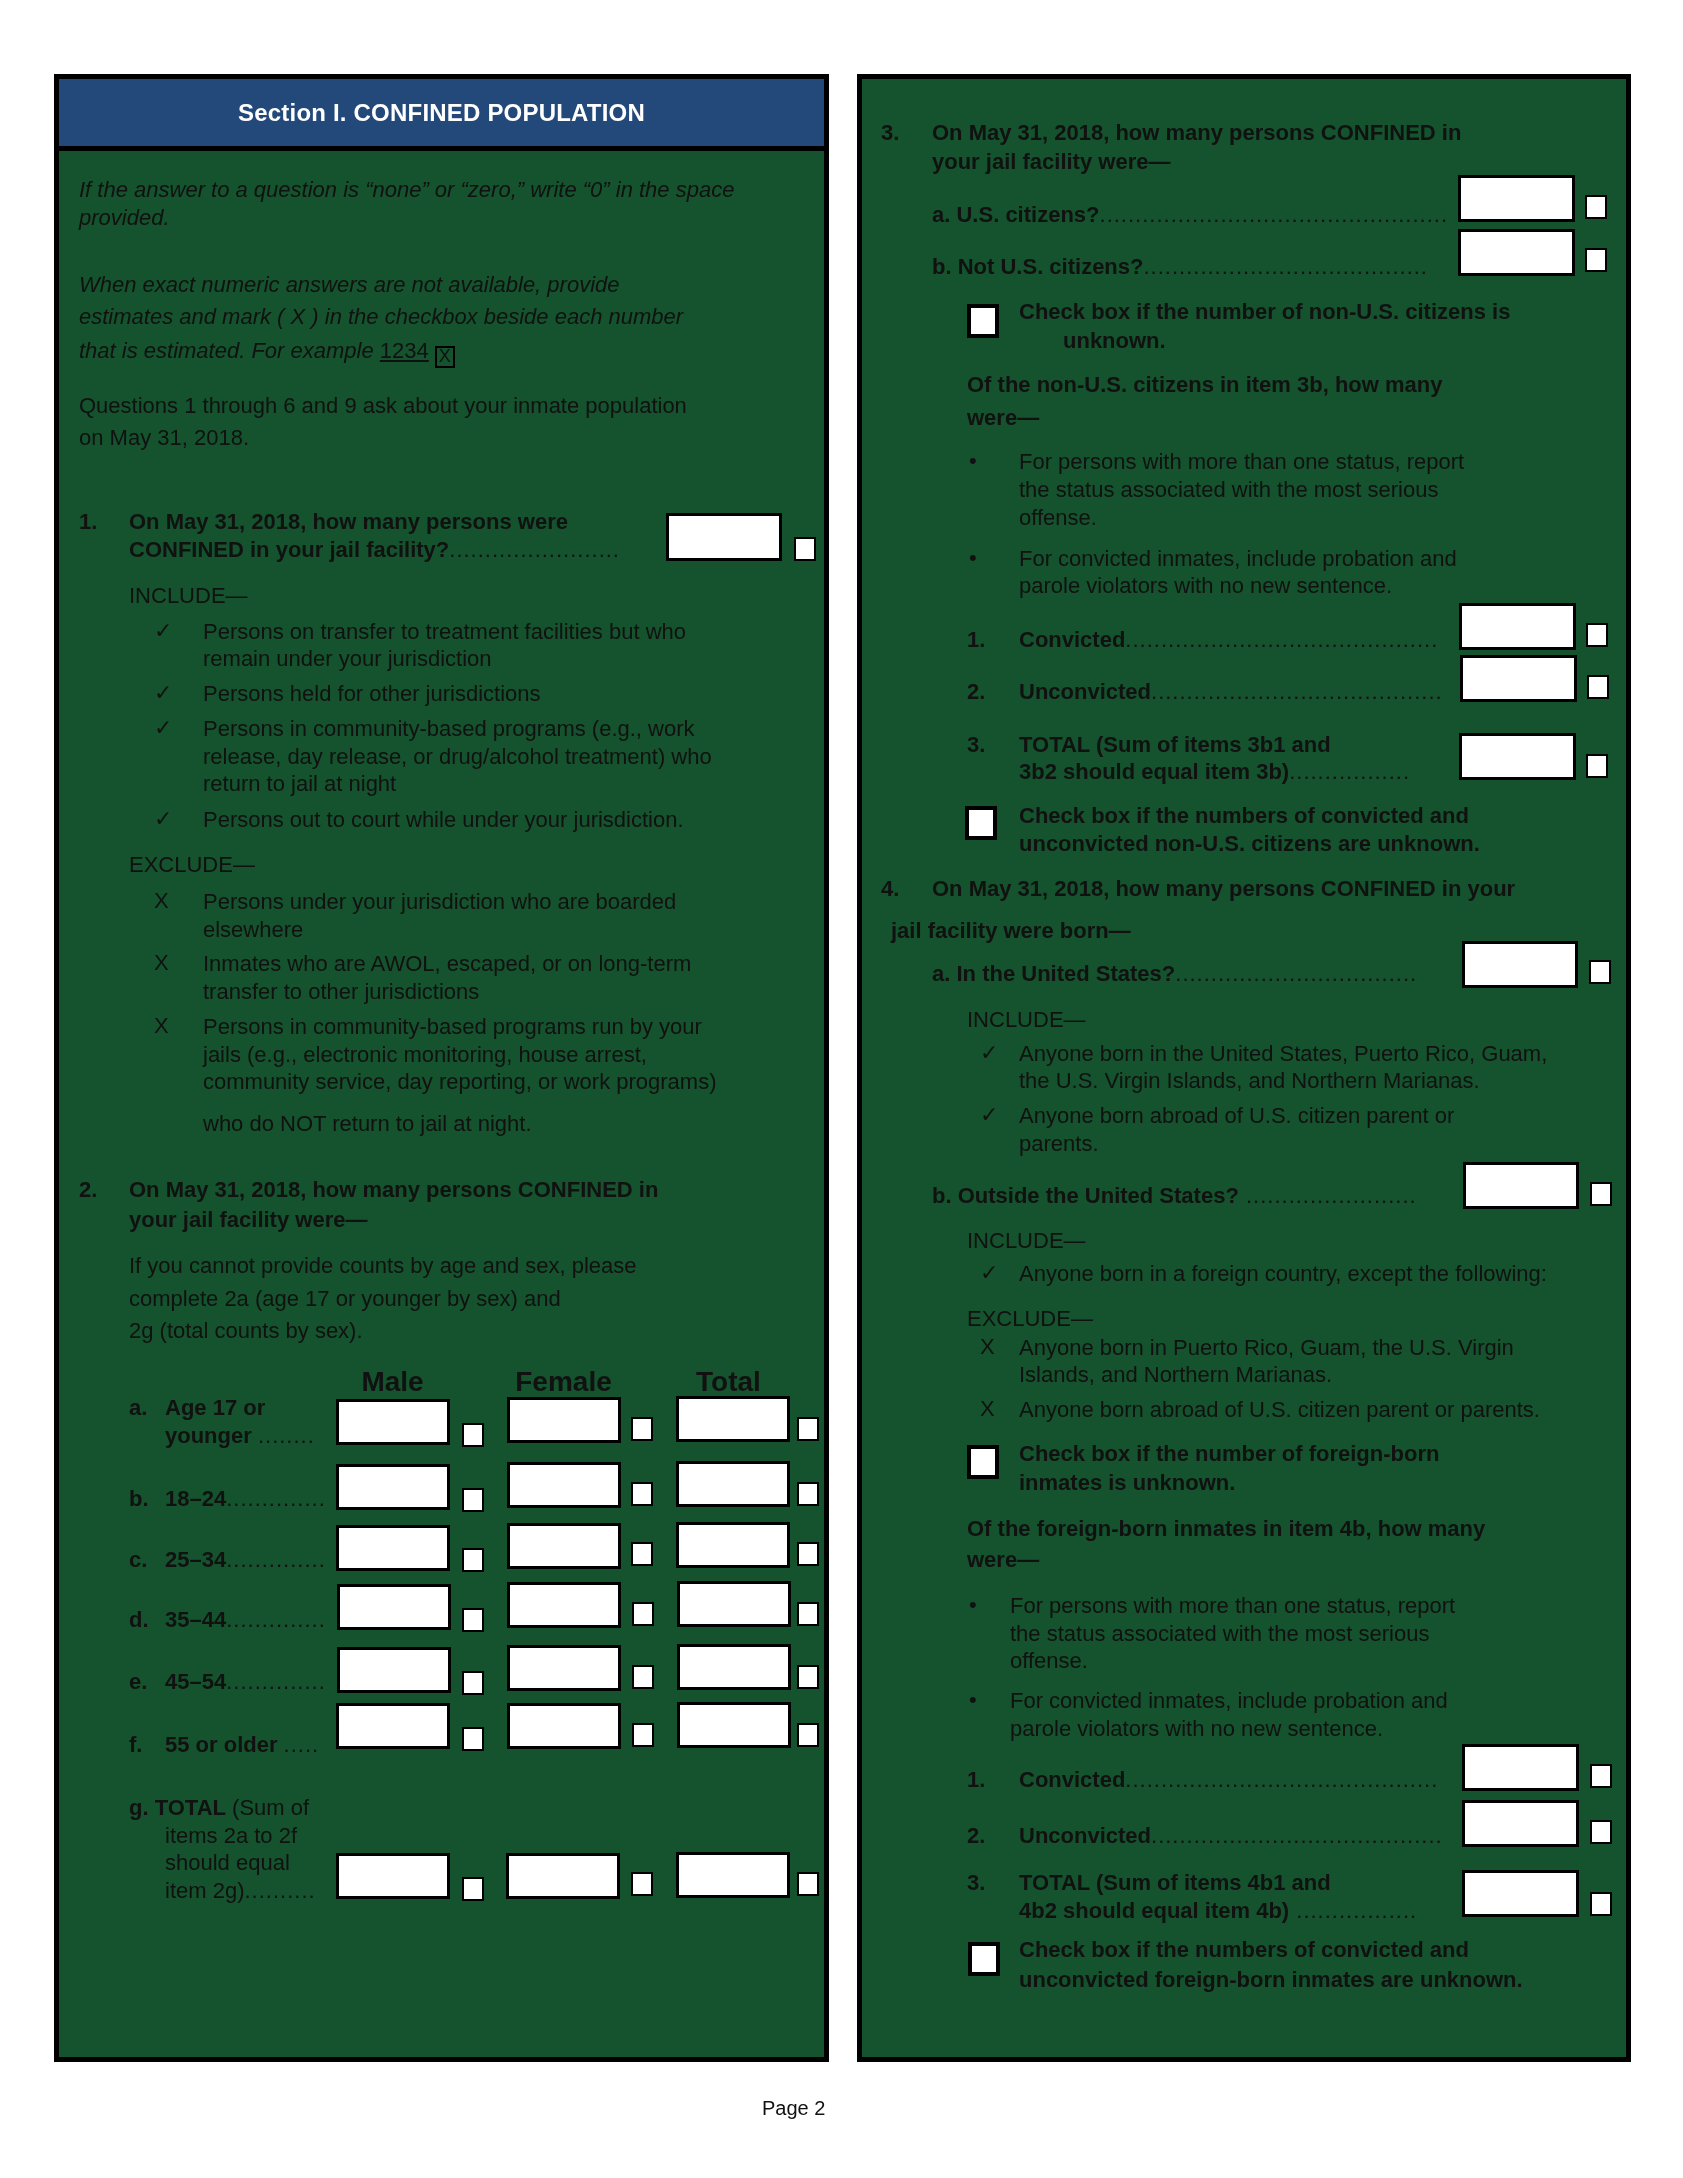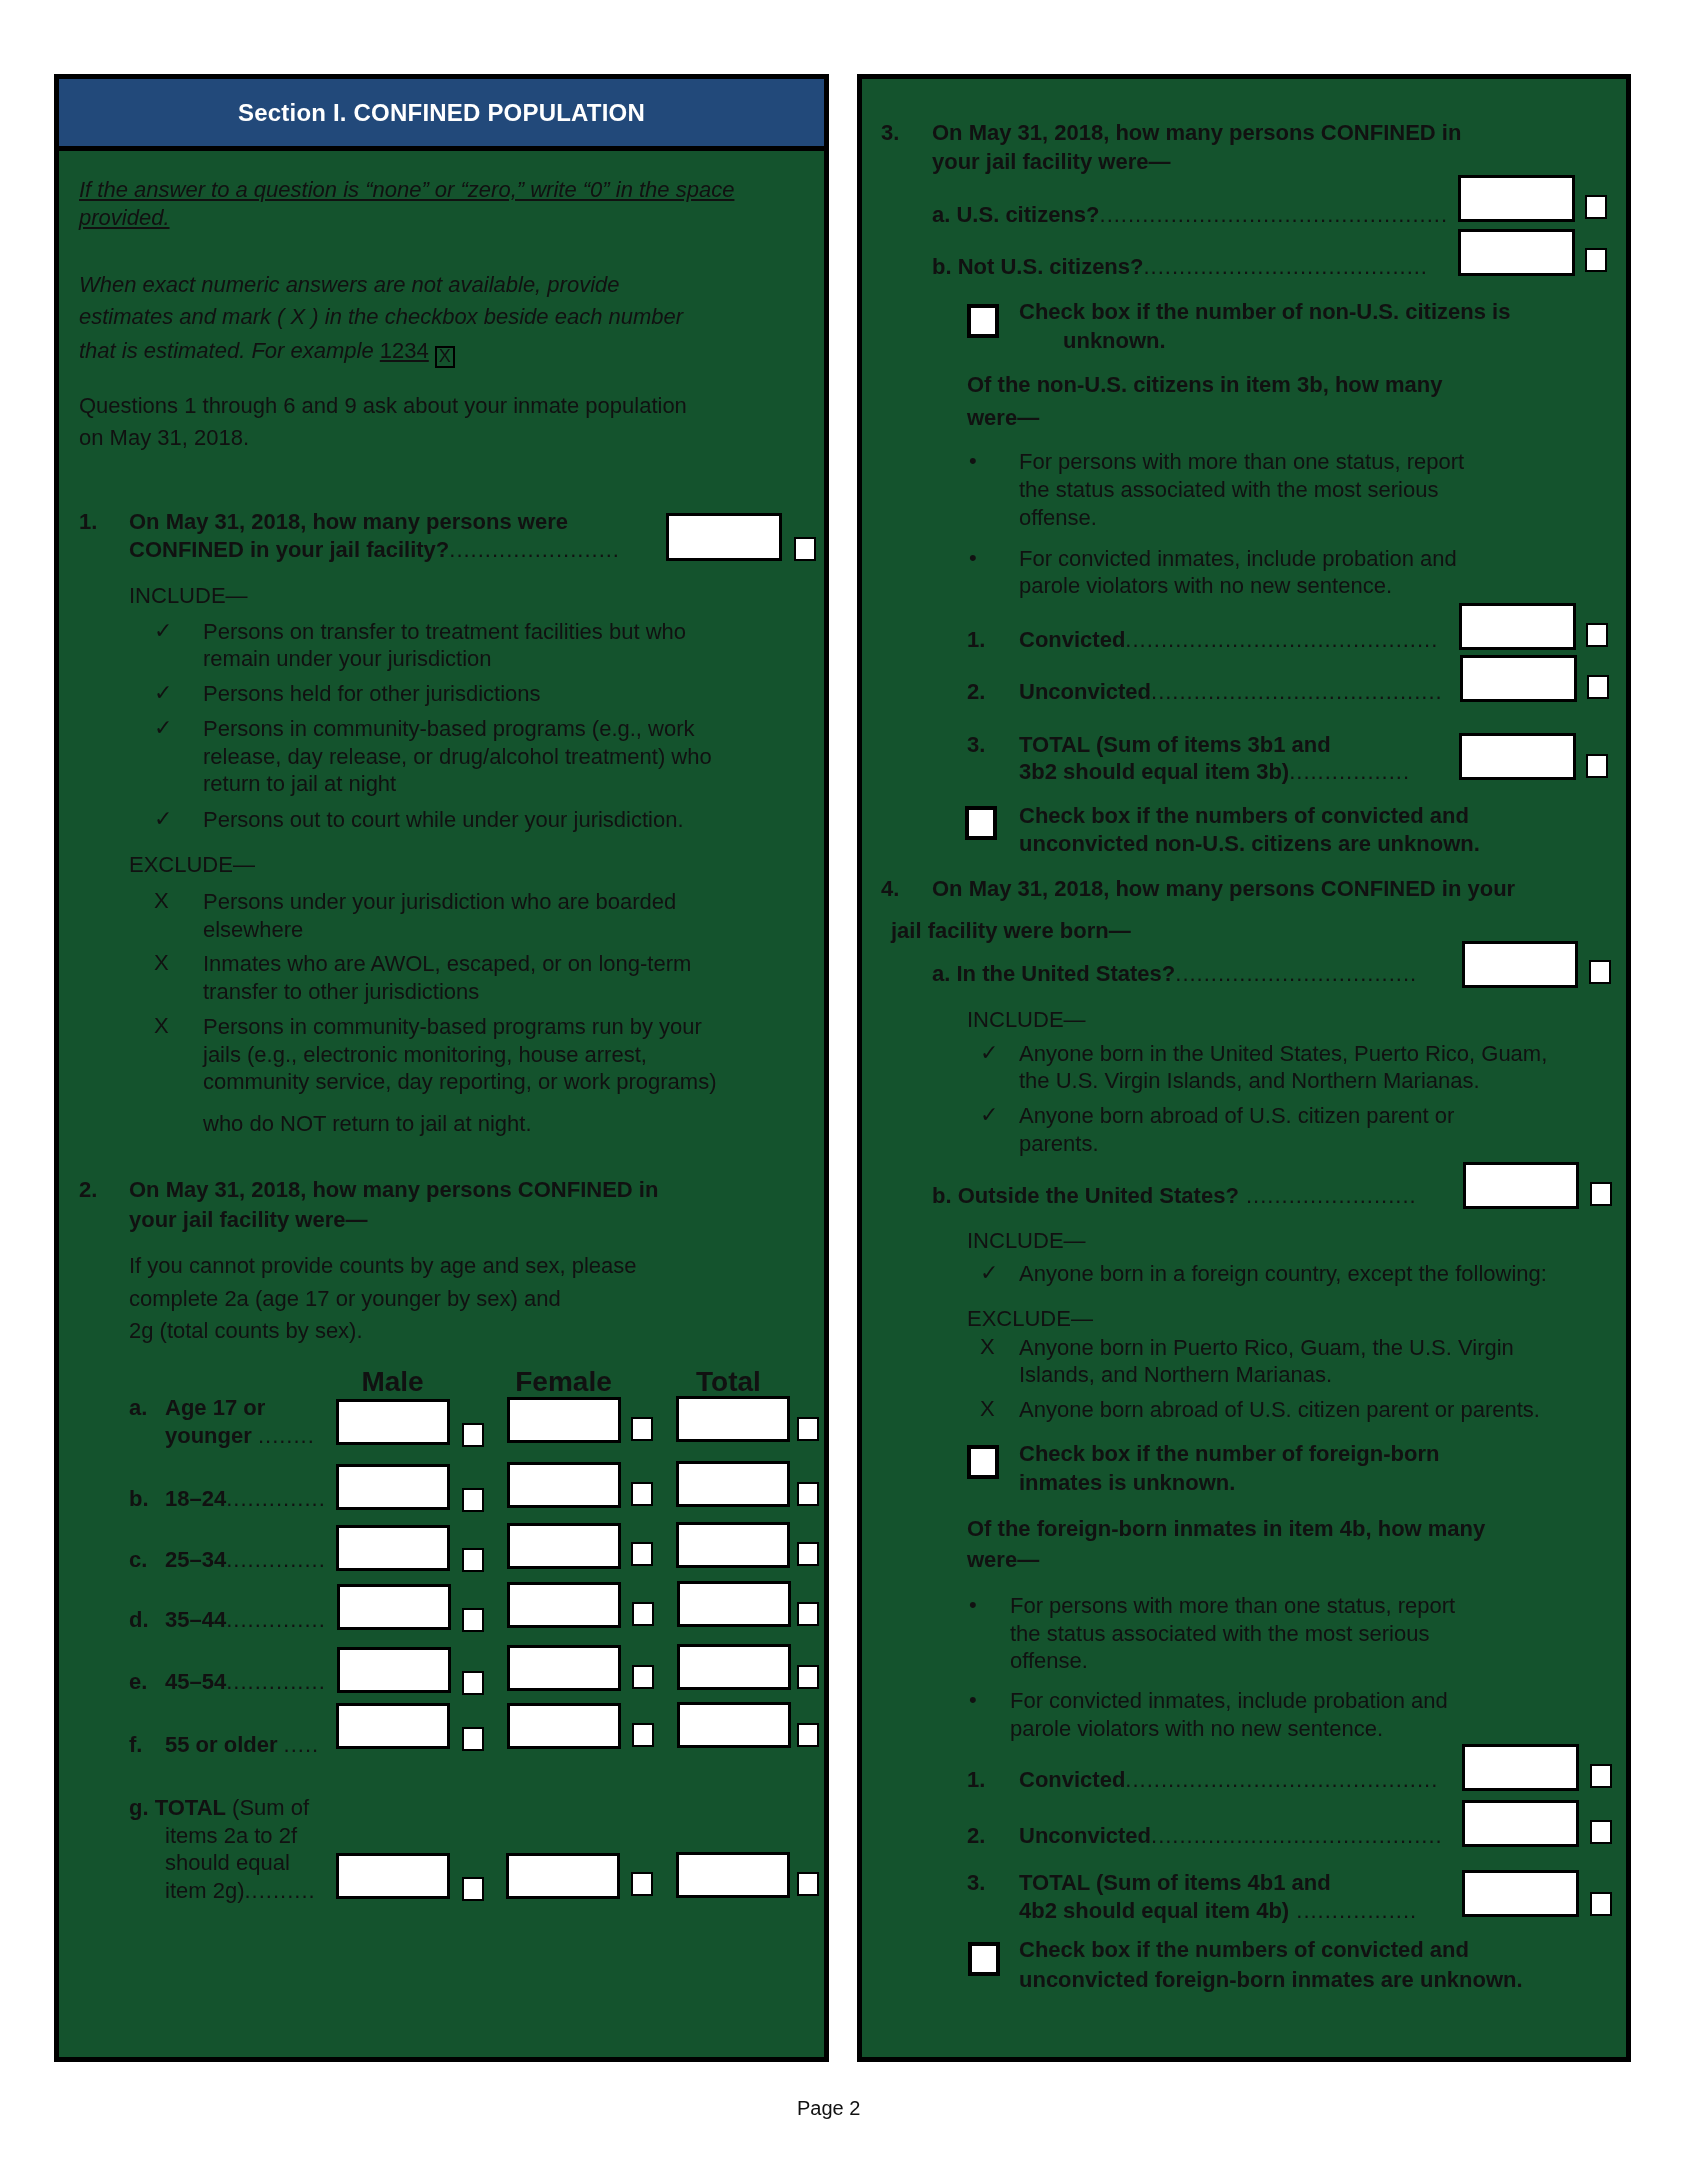--- a/index.html
+++ b/index.html
@@ -16,31 +16,31 @@
   .it { font-style:italic; }
   .b { font-weight:bold; }
   .input-box { position:absolute; background:#fff; border:3px solid #000; box-sizing:border-box; }
   .est-box { position:absolute; background:#fff; border:2.5px solid #000; box-sizing:border-box; width:22px; height:24px; }
   .big-check { position:absolute; background:#fff; border:4px solid #000; box-sizing:border-box; width:32px; height:34px; }
   .dots { letter-spacing:1px; font-weight:normal; }
   .mark { position:absolute; font-size:22px; }
   .ex-box { display:inline-block; width:20px; height:22px; border:2px solid #000; position:relative;
     vertical-align:-4px; margin-left:6px; box-sizing:border-box; text-align:center; line-height:17px; font-size:18px; font-style:normal; }
   .underline { text-decoration:underline; font-style:normal; }
-  #page-number { position:absolute; left:797px; top:2097px; font-size:20px; }
+  #page-number { position:absolute; left:762px; top:2097px; font-size:20px; }
   .col-head { position:absolute; font-weight:bold; font-size:28px; text-align:center; width:139px; }
 </style>
 </head>
 <body>
 
 <div id="left-panel" class="panel">
   <div class="section-header">Section I. CONFINED POPULATION</div>
 </div>
 
-<div class="abs txt it" style="left:79px;top:176px;width:743px;text-decoration:underline;">If the answer to a question is “none” or “zero,” write “0” in the space provided.</div>
+<div class="abs txt it" style="left:79px;top:176px;width:743px;">If the answer to a question is “none” or “zero,” write “0” in the space provided.</div>
 
 <div class="abs txt it" style="left:79px;top:271px;">When exact numeric answers are not available, provide</div>
 <div class="abs txt it" style="left:79px;top:303px;">estimates and mark ( X ) in the checkbox beside each number</div>
 <div class="abs txt it" style="left:79px;top:337px;">
   <span>that is estimated. For example </span><span class="underline">1234</span><span class="ex-box">X</span>
 </div>
 
 <div class="abs txt" style="left:79px;top:392px;">Questions 1 through 6 and 9 ask about your inmate population</div>
 <div class="abs txt" style="left:79px;top:424px;">on May 31, 2018.</div>
 

